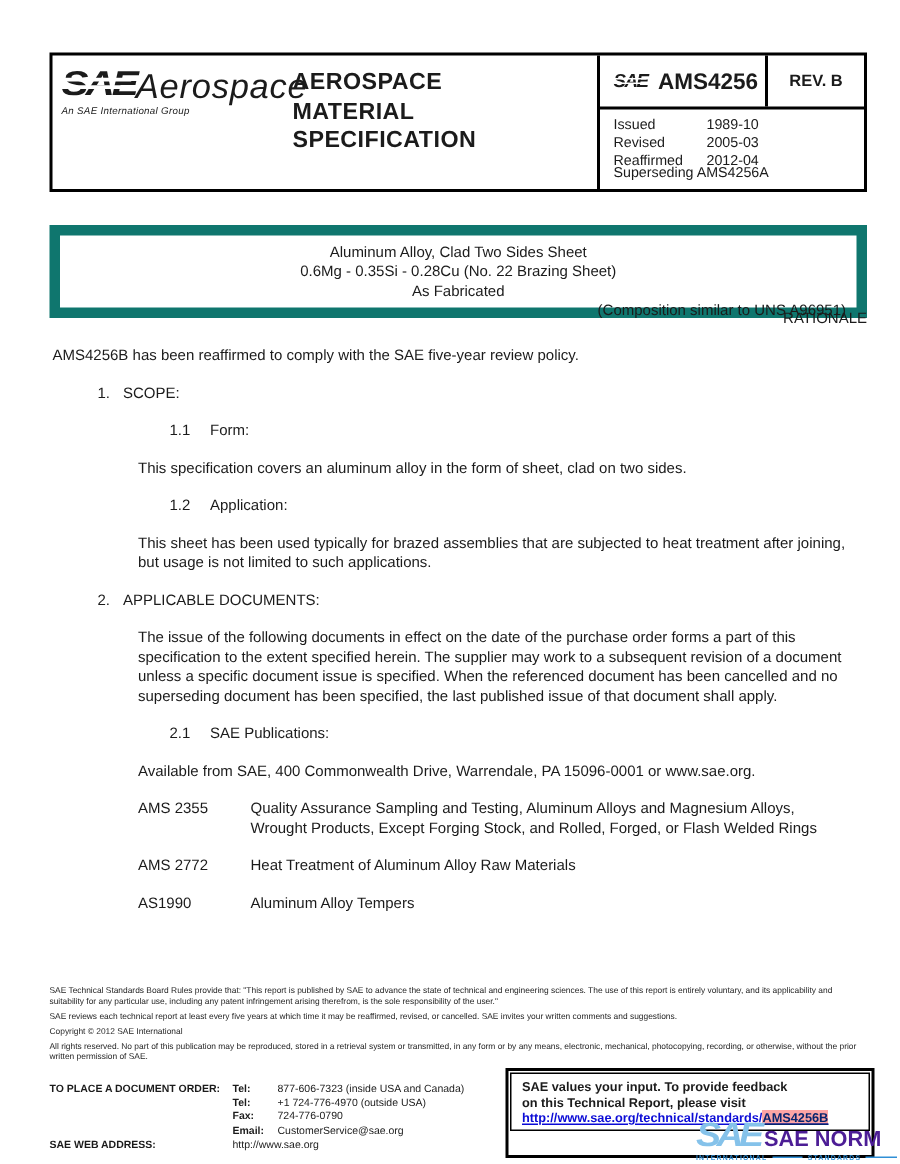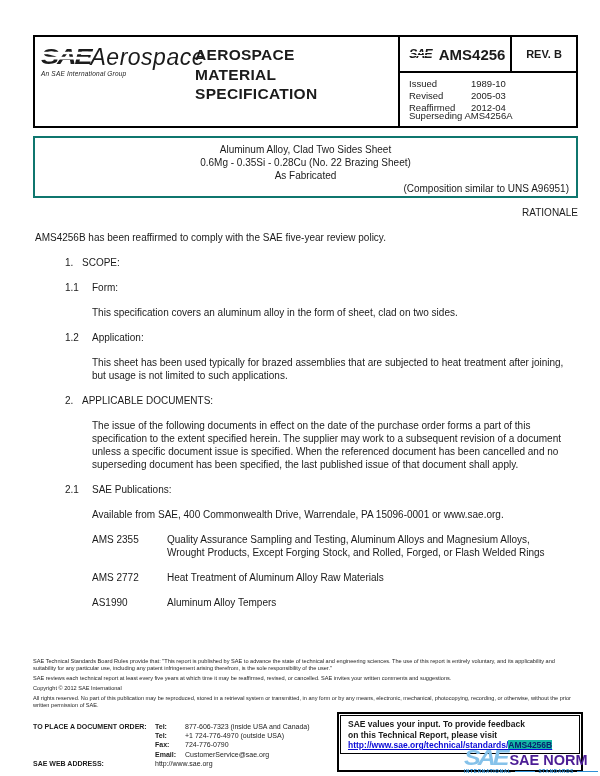--- a/index.html
+++ b/index.html
@@ -40,52 +40,52 @@
   .sae-small .s1 { top:3.5px; } .sae-small .s2 { top:6.5px; }
   .h-docnum { font-weight:bold; font-size:15px; }
   .h-rev { width:66px; border-left:2px solid #000; display:flex; align-items:center; justify-content:center; font-weight:bold; font-size:11px; }
   .h-dates { flex:1; position:relative; padding:5px 0 0 9px; font-size:9.5px; line-height:12px; }
   .date-row { display:flex; }
   .date-label { width:62px; }
   .superseding { position:absolute; left:9px; bottom:4px; font-size:9.5px; }
 
   
   .title-box {
-    position:absolute; left:33px; top:136px; width:545px; height:62px;
-    border:2px solid #0f766e; text-align:center; font-size:10px; line-height:13px; padding-top:5px;
+    position:absolute; left:33px; top:150px; width:545px; height:62px;
+    border:7px solid #0f766e; text-align:center; font-size:10px; line-height:13px; padding-top:5px;
   }
   .composition { text-align:right; padding-right:7px; }
 
   
   .doc-body { position:absolute; left:35px; top:206px; width:543px; font-size:10px; line-height:13px; }
   .doc-body > div { margin-bottom:12px; }
   .centered { text-align:right; }
   .sec { display:flex; padding-left:30px; }
   .sec-num-1 { width:17px; flex-shrink:0; }
-  .sec-num-2 { width:27px; flex-shrink:0; }
+  .sec-num-2 { width:27px; flex-shrink:0;margin-left:48px; }
   .para { padding-left:57px; }
   .doc-row { display:flex; padding-left:57px; }
   .doc-code { width:75px; flex-shrink:0; }
   .doc-title { width:392px; }
 
   
   .legal { position:absolute; left:33px; top:658px; width:545px; font-size:5.6px; line-height:7px; color:#252525; }
   .legal p { margin-bottom:3px; }
   .order-block { position:absolute; left:33px; top:722px; width:300px; font-size:7px; line-height:9.2px; }
   .order-row { display:flex; }
   .oc1 { width:122px; font-weight:bold; flex-shrink:0; }
   .oc2 { width:30px; font-weight:bold; flex-shrink:0; }
 
   .feedback-box {
     position:absolute; left:337px; top:712px; width:246px; height:60px;
     border:2px solid #000; background:#fff;
   }
   .feedback-inner { border:1px solid #000; margin:1px; height:39px; padding:3px 7px; font-size:8.5px; font-weight:bold; line-height:10.5px; }
   .feedback-link { color:#0b0bd6; text-decoration:underline; font-weight:bold; }
-  .feedback-link .hl { background:#14b8a6; color:#06246e; }
+  .feedback-link .hl { background:#fca5a5; color:#06246e;text-decoration:underline; }
 
   
   .wm { position:absolute; right:2px; bottom:2px; width:134px; z-index:5; }
   .wm-row { display:flex; align-items:flex-end; }
   .wm-sae { font-size:25px; line-height:21px; font-weight:900; font-style:italic; color:#85c2ea; letter-spacing:-3px; margin-right:3px; transform:scaleY(.9); }
   .wm-norm { font-size:14.5px; line-height:15px; font-weight:900; color:#4c1d95; letter-spacing:0; white-space:nowrap; }
   .wm-sub { display:flex; align-items:center; gap:3px; margin-top:1px; font-size:4.6px; font-weight:bold; color:#2f8fd6; letter-spacing:.8px; }
   .wm-dash { flex:1; border-top:1px solid #2f8fd6; height:0; }
 </style>
 </head>

